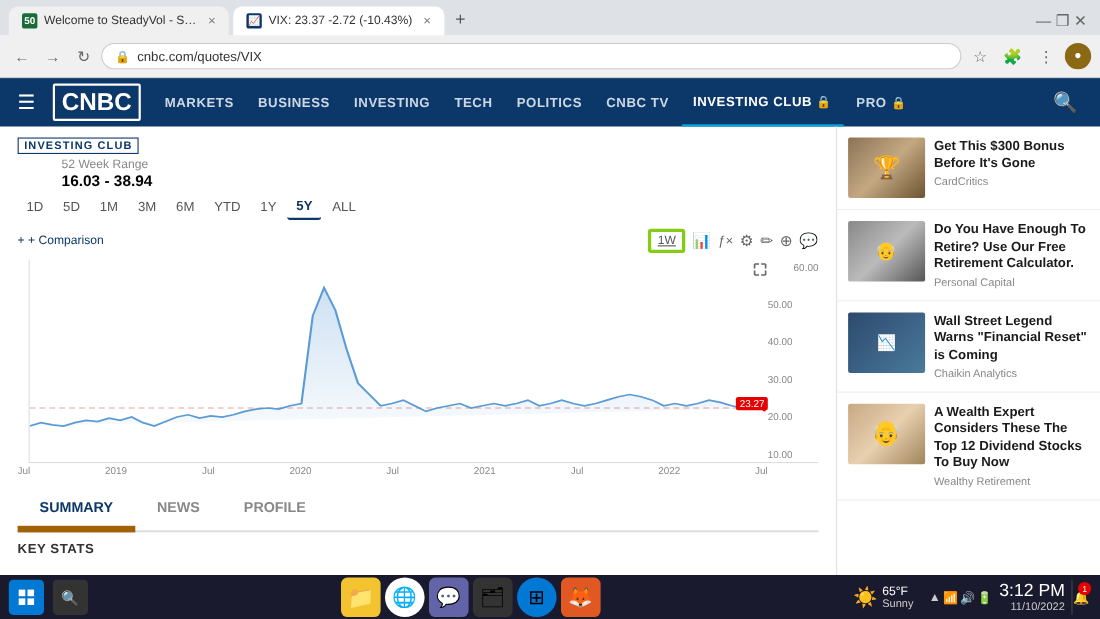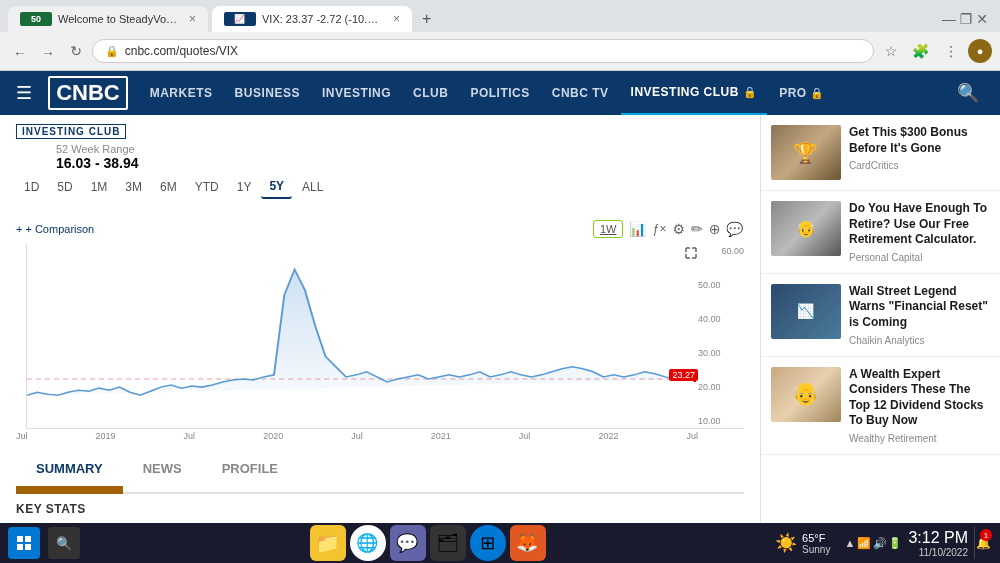--- a/index.html
+++ b/index.html
@@ -3,21 +3,21 @@
   <meta charset="utf-8">
   <style>
     * { margin: 0; padding: 0; box-sizing: border-box; }
     body { font-family: 'Arial', sans-serif; background: #fff; width: 1000px; height: 563px; overflow: hidden; font-size: 13px; }
 
     
     .browser-chrome { background: #f0f0f0; border-bottom: 1px solid #ccc; }
     .tab-bar { display: flex; align-items: center; padding: 6px 8px 0; background: #dee1e6; gap: 4px; }
     .tab { display: flex; align-items: center; background: #f0f0f0; border-radius: 8px 8px 0 0; padding: 6px 12px; font-size: 11px; color: #333; gap: 6px; max-width: 200px; }
     .tab.active { background: #fff; }
-    .tab-favicon { width: 32px; height: 14px; background: #4285f4; border-radius: 2px; font-size: 8px; color: white; display: flex; align-items: center; justify-content: center; flex-shrink: 0; }
+    .tab-favicon { width: 14px; height: 14px; background: #4285f4; border-radius: 2px; font-size: 8px; color: white; display: flex; align-items: center; justify-content: center; flex-shrink: 0; }
     .tab-title { overflow: hidden; text-overflow: ellipsis; white-space: nowrap; font-size: 11px; }
     .tab-close { margin-left: 4px; font-size: 12px; color: #777; cursor: pointer; }
     .new-tab-btn { background: none; border: none; font-size: 16px; cursor: pointer; color: #555; padding: 2px 6px; }
     .browser-controls { display: flex; align-items: center; padding: 6px 8px; background: #f0f0f0; gap: 4px; }
     .nav-btn { background: none; border: none; cursor: pointer; color: #666; font-size: 14px; padding: 2px 5px; border-radius: 50%; width: 24px; height: 24px; display: flex; align-items: center; justify-content: center; }
     .address-bar { flex: 1; background: #fff; border: 1px solid #ccc; border-radius: 20px; padding: 4px 12px; font-size: 12px; color: #333; display: flex; align-items: center; gap: 6px; }
     .address-text { flex: 1; color: #333; font-size: 12px; }
     .browser-actions { display: flex; gap: 4px; align-items: center; }
     .browser-action-btn { background: none; border: none; cursor: pointer; color: #666; font-size: 14px; padding: 4px; border-radius: 50%; width: 26px; height: 26px; display: flex; align-items: center; justify-content: center; }
 
@@ -37,40 +37,40 @@
     
     .left-panel { flex: 1; padding: 8px 16px; overflow: hidden; }
     .price-row { display: flex; align-items: center; gap: 10px; margin-bottom: 8px; }
     .price { font-size: 28px; font-weight: 600; color: #1a1a1a; }
     .price-change { color: #e60000; font-size: 18px; font-weight: 600; display: flex; align-items: center; gap: 4px; }
     .arrow-down { width: 0; height: 0; border-left: 7px solid transparent; border-right: 7px solid transparent; border-top: 10px solid #e60000; display: inline-block; }
     .week-range-label { font-size: 11px; color: #888; }
     .week-range-value { font-size: 14px; font-weight: 600; }
 
     
-    .time-controls { display: flex; gap: 2px; margin-bottom: 21px; }
+    .time-controls { display: flex; gap: 2px; margin-bottom: 8px; }
     .time-btn { background: none; border: none; cursor: pointer; padding: 4px 8px; font-size: 12px; color: #555; border-radius: 3px; }
     .time-btn.active { color: #0c3769; font-weight: 700; border-bottom: 2px solid #0c3769; }
 
     
     .chart-container { position: relative; height: 200px; border-left: 1px solid #ddd; border-bottom: 1px solid #ddd; margin-left: 10px; }
     .chart-toolbar { display: flex; align-items: center; gap: 8px; margin-bottom: 6px; }
     .comparison-btn { font-size: 11px; color: #0c3769; cursor: pointer; display: flex; align-items: center; gap: 3px; }
     .chart-toolbar-right { margin-left: auto; display: flex; gap: 6px; align-items: center; }
     .chart-icon { color: #666; font-size: 14px; cursor: pointer; }
-    .chart-interval { font-size: 11px; color: #555; padding: 2px 6px; border: 1px solid #84cc16; border-radius: 3px; cursor: pointer; text-decoration: underline; }
+    .chart-interval { font-size: 11px; color: #555; padding: 2px 6px; border: 3px solid #84cc16; border-radius: 3px; cursor: pointer; text-decoration: underline; }
     .x-labels { display: flex; justify-content: space-between; padding: 2px 10px; }
 
     
     .chart-svg { width: calc(100% - 45px); height: 100%; }
 
     
     .content-tabs { display: flex; border-bottom: 2px solid #e0e0e0; margin-top: 8px; }
     .content-tab { padding: 10px 20px; font-size: 13px; font-weight: 600; color: #888; cursor: pointer; border-bottom: 2px solid transparent; margin-bottom: -2px; }
-    .content-tab.active { color: #0c3769; border-bottom: 8px solid #a16207; }
+    .content-tab.active { color: #0c3769; border-bottom: 6px solid #a16207; }
     .key-stats-label { font-size: 12px; font-weight: 700; color: #333; margin-top: 8px; letter-spacing: 0.5px; }
 
     
     .right-panel { width: 240px; border-left: 1px solid #e0e0e0; overflow-y: auto; }
     .ad-card { display: flex; gap: 8px; padding: 10px 10px; border-bottom: 1px solid #eee; }
     .ad-thumb { width: 70px; height: 55px; background: #ccc; flex-shrink: 0; border-radius: 2px; overflow: hidden; }
     .ad-content { flex: 1; }
     .ad-title { font-size: 12px; font-weight: 600; color: #1a1a1a; line-height: 1.3; margin-bottom: 4px; }
     .ad-source { font-size: 10px; color: #888; }
     .ad-thumb-1 { background: linear-gradient(135deg, #8B7355 0%, #c4a882 50%, #6b5430 100%); display: flex; align-items: center; justify-content: center; color: #DAA520; font-size: 20px; }
@@ -137,21 +137,21 @@
   </div>
 </div>
 
 <div class="cnbc-nav">
   <span class="nav-hamburger">☰</span>
   <div class="cnbc-logo">CNBC</div>
   <div class="nav-items">
     <a class="nav-item">MARKETS</a>
     <a class="nav-item">BUSINESS</a>
     <a class="nav-item">INVESTING</a>
-    <a class="nav-item">CLUB</a>
+    <a class="nav-item">TECH</a>
     <a class="nav-item">POLITICS</a>
     <a class="nav-item">CNBC TV</a>
     <a class="nav-item investing-club" style="display:flex;align-items:center;gap:2px;">
       <span>INVESTING CLUB</span>
       <span class="nav-lock">🔒</span>
     </a>
     <a class="nav-item" style="display:flex;align-items:center;gap:2px;">
       <span>PRO</span>
       <span class="nav-lock">🔒</span>
     </a>

